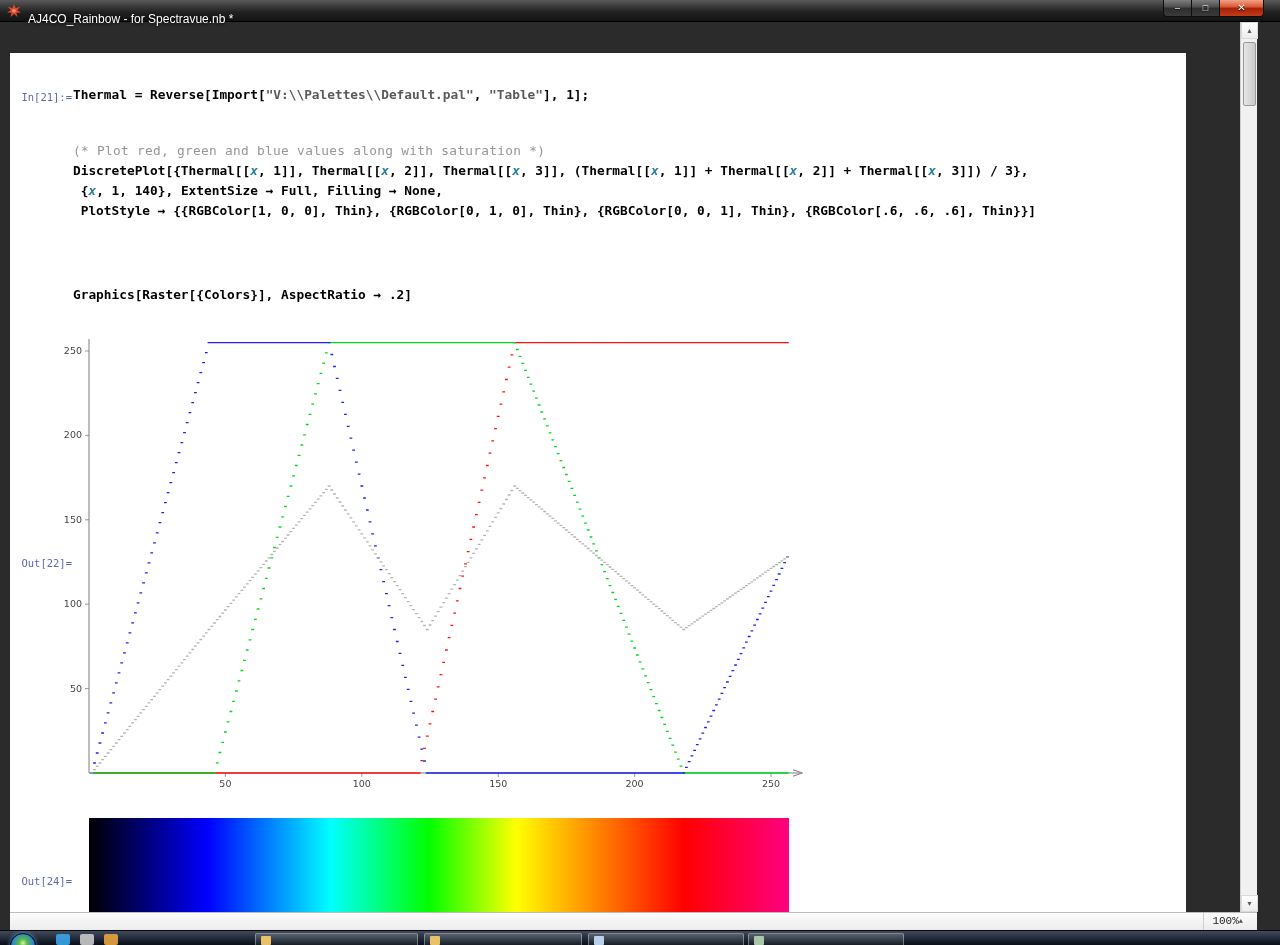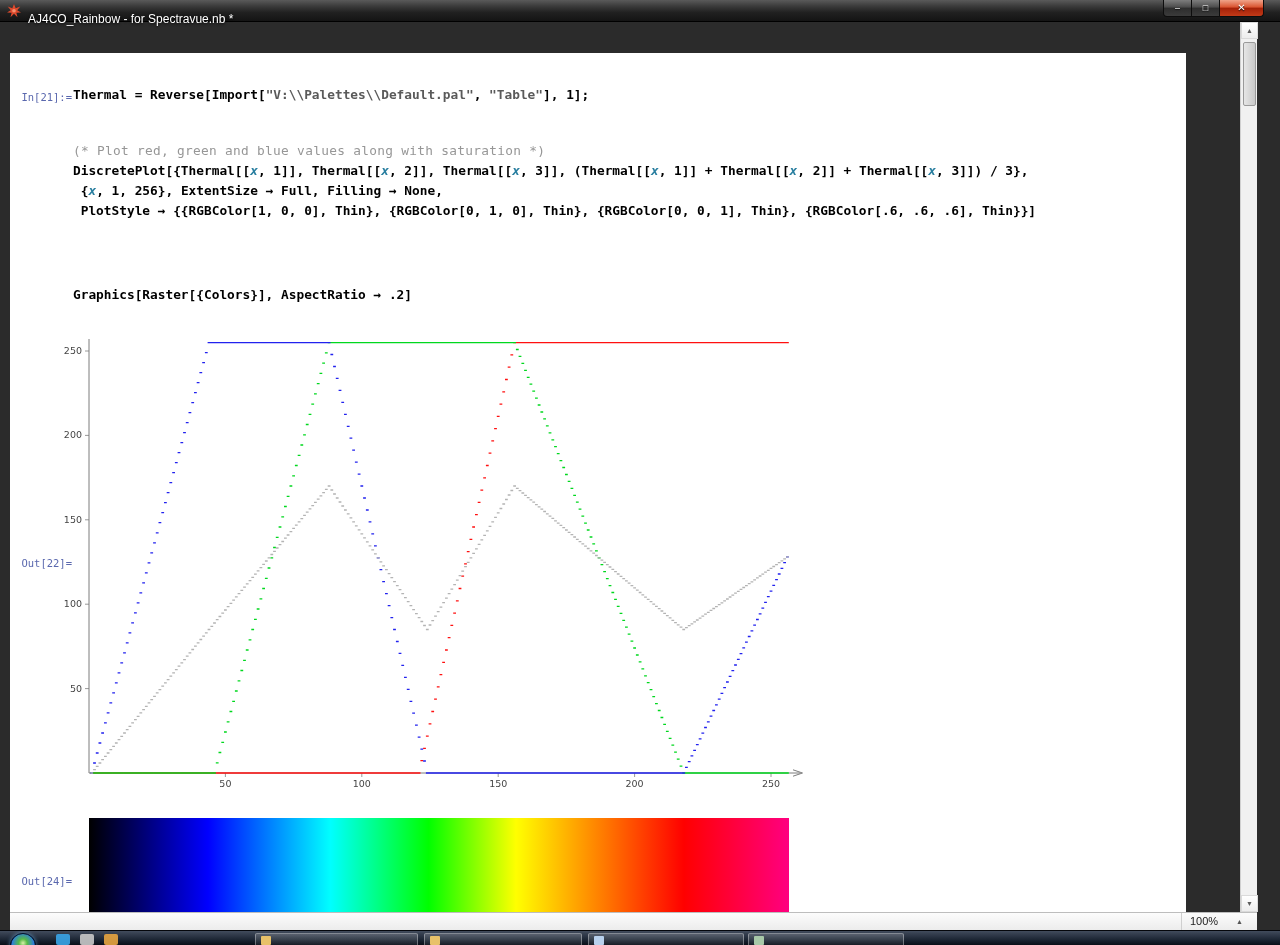--- a/index.html
+++ b/index.html
@@ -63,21 +63,21 @@
     background:linear-gradient(#ffffff,#ededed); border:1px solid #dadada;
     color:#5c5c5c; font-size:7px; text-align:center; line-height:16px; }
   .scroll-arrow.down { bottom:0; }
   .vthumb { position:absolute; left:2px; top:20px; width:13px; height:64px;
     background:linear-gradient(90deg,#e6e6e6,#c9c9c9); border:1px solid #9a9a9a; border-radius:2px; }
   
   .statusbar { position:absolute; left:10px; top:912px; width:1247px; height:18px;
     background:linear-gradient(#fcfcfc,#ececec); border-top:1px solid #bdbdbd; }
   .zoom-control { position:absolute; right:6px; top:0; height:17px; line-height:17px;
     font-size:11px; color:#222; padding:0 8px; border-left:1px solid #cfcfcf;
-    display:flex; align-items:center; gap:18px; }
+    display:flex; align-items:center; gap:0;font-family:Liberation Mono, monospace; }
   .zoom-arrow { font-size:7px; color:#555; line-height:17px; }
   
   .taskbar { position:absolute; left:0; top:930px; width:1280px; height:15px;
     background:linear-gradient(180deg,#414b5c,#17202e 70%,#0a0f18);
     border-top:1px solid #04060b; overflow:hidden; }
   .start-orb { position:absolute; left:10px; top:2px; width:26px; height:26px; border-radius:50%;
     background:radial-gradient(circle at 50% 38%, #d8f0a8 0%, #55b946 22%, #2f7fd6 55%, #0b3e7e 85%);
     border:1px solid #03142e; box-shadow:0 0 4px rgba(130,200,255,.6); }
   .qicon { position:absolute; top:3px; width:14px; height:11px; border-radius:2px; opacity:.9; }
   .tbtn { position:absolute; top:2px; height:13px;
@@ -114,21 +114,21 @@
   <div class="content">
 
     <div class="cell-label" style="top:34px">In[21]:=</div>
     <div class="code-block" style="top:34px">
         <div class="line"><span class="seg-k">Thermal = Reverse[Import[</span><span class="seg-s">"V:\\Palettes\\Default.pal"</span><span class="seg-k">, </span><span class="seg-s">"Table"</span><span class="seg-k">], 1];</span></div>
       </div>
 
     <div class="code-block" style="top:90px">
         <div class="line"><span class="seg-c">(* Plot red, green and blue values along with saturation *)</span></div>
         <div class="line"><span class="seg-k">DiscretePlot[{Thermal[[</span><span class="seg-v">x</span><span class="seg-k">, 1]], Thermal[[</span><span class="seg-v">x</span><span class="seg-k">, 2]], Thermal[[</span><span class="seg-v">x</span><span class="seg-k">, 3]], (Thermal[[</span><span class="seg-v">x</span><span class="seg-k">, 1]] + Thermal[[</span><span class="seg-v">x</span><span class="seg-k">, 2]] + Thermal[[</span><span class="seg-v">x</span><span class="seg-k">, 3]]) / 3},</span></div>
-        <div class="line"><span class="seg-k"> {</span><span class="seg-v">x</span><span class="seg-k">, 1, 256}, ExtentSize → Full, Filling → None,</span></div>
+        <div class="line"><span class="seg-k"> {</span><span class="seg-v">x</span><span class="seg-k">, 1, 140}, ExtentSize → Full, Filling → None,</span></div>
         <div class="line"><span class="seg-k"> PlotStyle → {{RGBColor[1, 0, 0], Thin}, {RGBColor[0, 1, 0], Thin}, {RGBColor[0, 0, 1], Thin}, {RGBColor[.6, .6, .6], Thin}}]</span></div>
       </div>
 
     <div class="code-block" style="top:174px">
       </div>
 
     <div class="code-block" style="top:234px">
         <div class="line"><span class="seg-k">Graphics[Raster[{Colors}], AspectRatio → .2]</span></div>
       </div>
 

